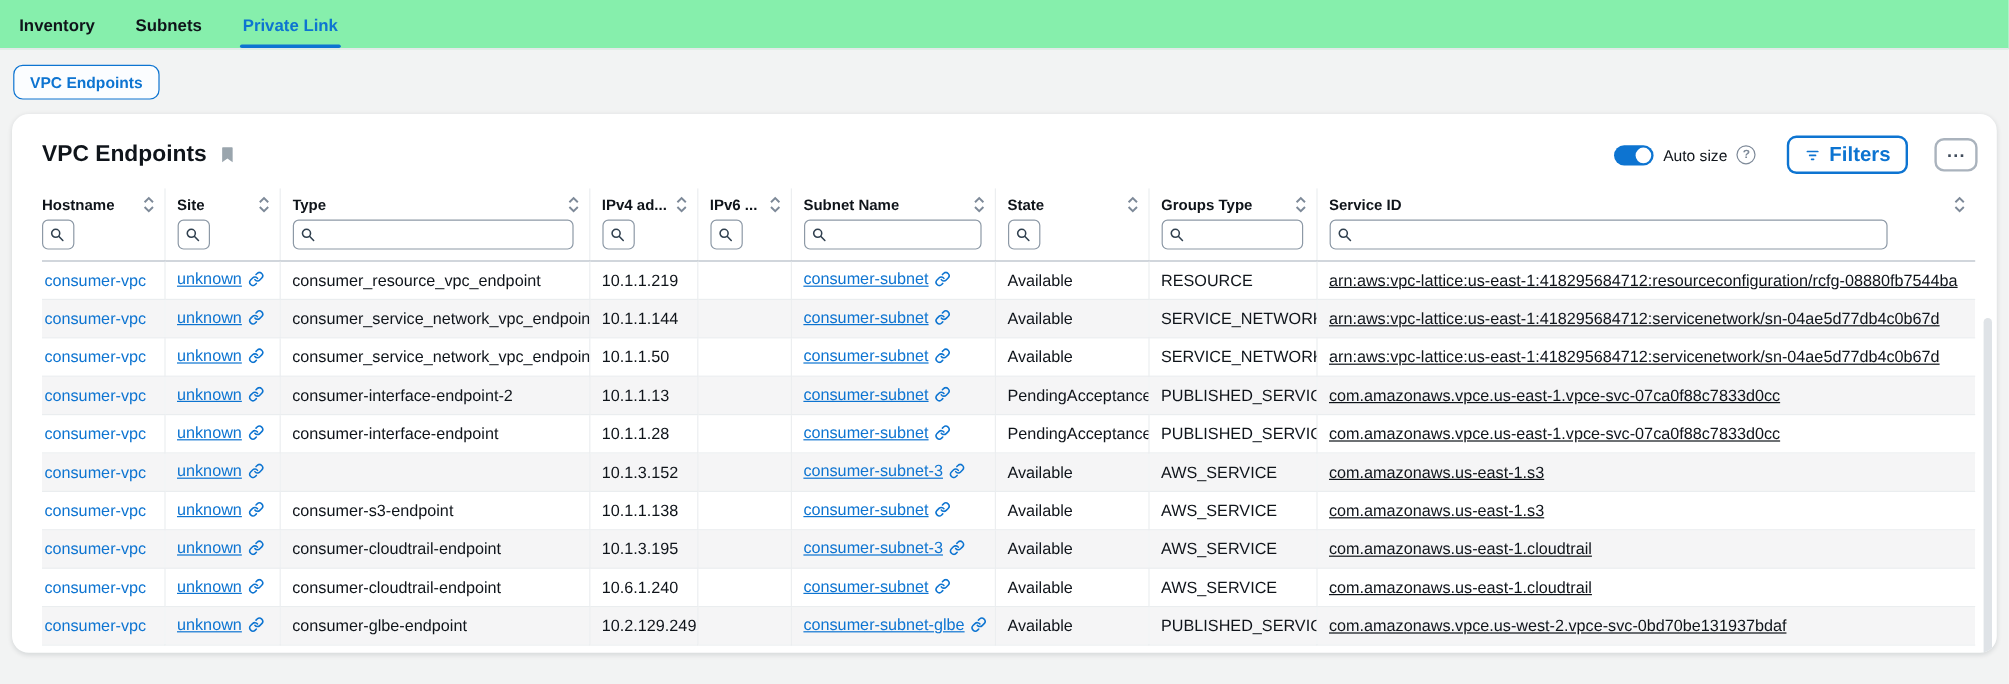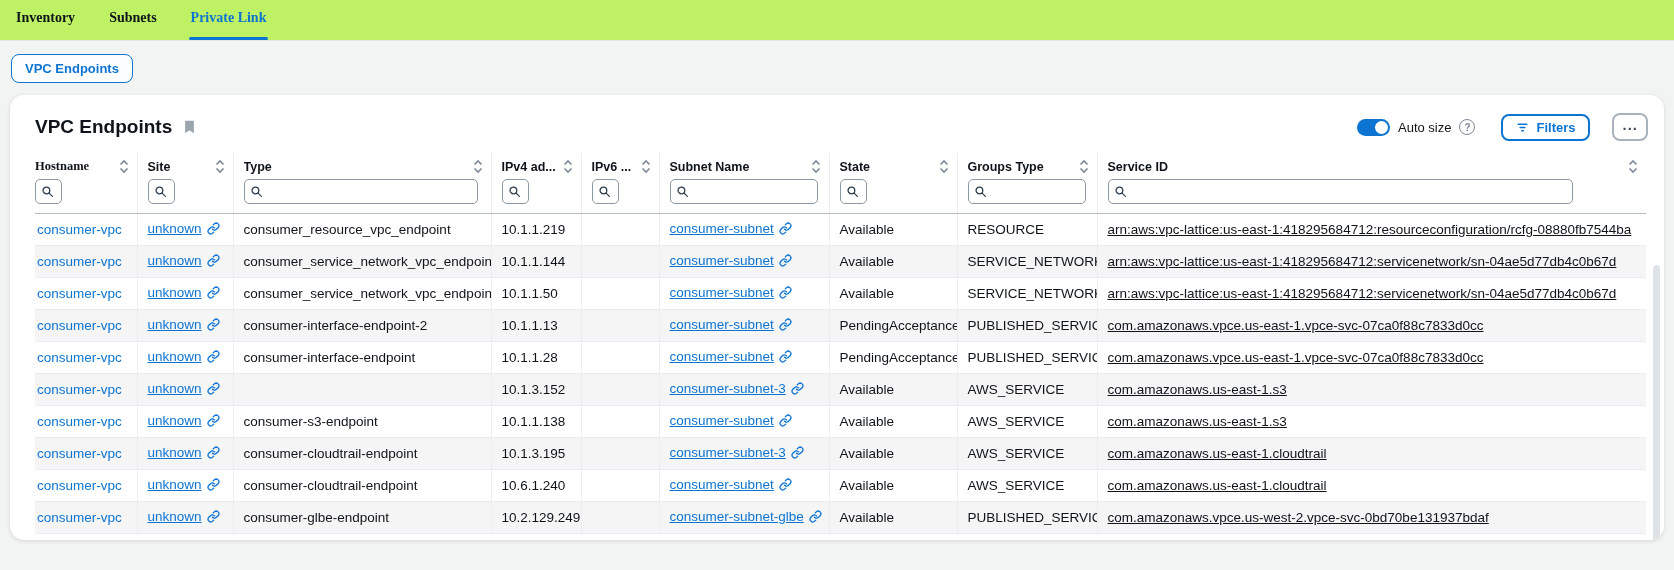--- a/index.html
+++ b/index.html
@@ -5,25 +5,24 @@
   * { box-sizing: border-box; }
   html,body { margin:0; padding:0; }
   body {
     width:1674px; height:570px; overflow:hidden;
     background:#f2f3f3;
     font-family:"Liberation Sans", sans-serif;
     color:#0f141a;
   }
   
   .topbar {
-    background:#bef264; height:41px;
-    display:flex; 
+    background:#86efac; height:41px;
+    display:flex; align-items:flex-end;
     padding:0 0 0 14px;
     border-bottom:1px solid #e4e7ea;
-    font-family:Liberation Serif, serif;
   }
   .tab {
     font-size:14px; font-weight:600; color:#0f141a;
     padding:10px 2px 11px 2px; margin-right:30px;
     cursor:pointer; position:relative; white-space:nowrap;
   }
   .tab.active { color:#0d74d1; }
   .tab.active::after {
     content:""; position:absolute; left:0; right:0; bottom:0;
     height:3px; background:#0d74d1; border-radius:2px;
@@ -66,42 +65,42 @@
   .info-icon {
     width:16px; height:16px; border-radius:50%;
     border:1.5px solid #7d8998; color:#7d8998;
     font-size:10px; font-weight:700;
     display:inline-flex; align-items:center; justify-content:center;
     cursor:pointer;
   }
   .btn {
     display:inline-flex; align-items:center; gap:7px;
     border-radius:8px; background:#fff; cursor:pointer;
-    font-size:13px; font-weight:700;
+    font-size:17px; font-weight:700;
   }
   .btn-filters {
     border:2px solid #0d74d1; color:#0d74d1; padding:4px 13px;
   }
   .btn-more {
     border:2px solid #aab3bd; color:#414d5c;
     padding:1px 8px 6px 8px; font-size:15px; letter-spacing:1px;
   }
   
   .table-wrap { padding:0 18px 0 25px; }
   table {
     width:100%; border-collapse:collapse; table-layout:fixed;
     font-size:13.5px;
   }
   thead th {
     text-align:left; vertical-align:top;
     font-size:12.5px; font-weight:700; color:#0f141a;
     padding:6px 8px 2px 10px;
     border-right:1px solid #eceef0;
   }
-  thead th:first-child { padding-left:0;font-family:Liberation Serif, serif; }
+  thead th:first-child { padding-left:0; }
   thead th:last-child { border-right:none; }
   thead tr.filter-row th {
     padding:3px 8px 9px 10px;
     border-bottom:1px solid #b3bcc5;
   }
   thead tr.filter-row th:first-child { padding-left:0; }
   .th-inner { display:flex; align-items:center; justify-content:space-between; gap:4px; }
   .th-label { white-space:nowrap; overflow:hidden; text-overflow:ellipsis; }
   .sort-icon { flex:0 0 auto; display:inline-flex; cursor:pointer; }
   .search {

